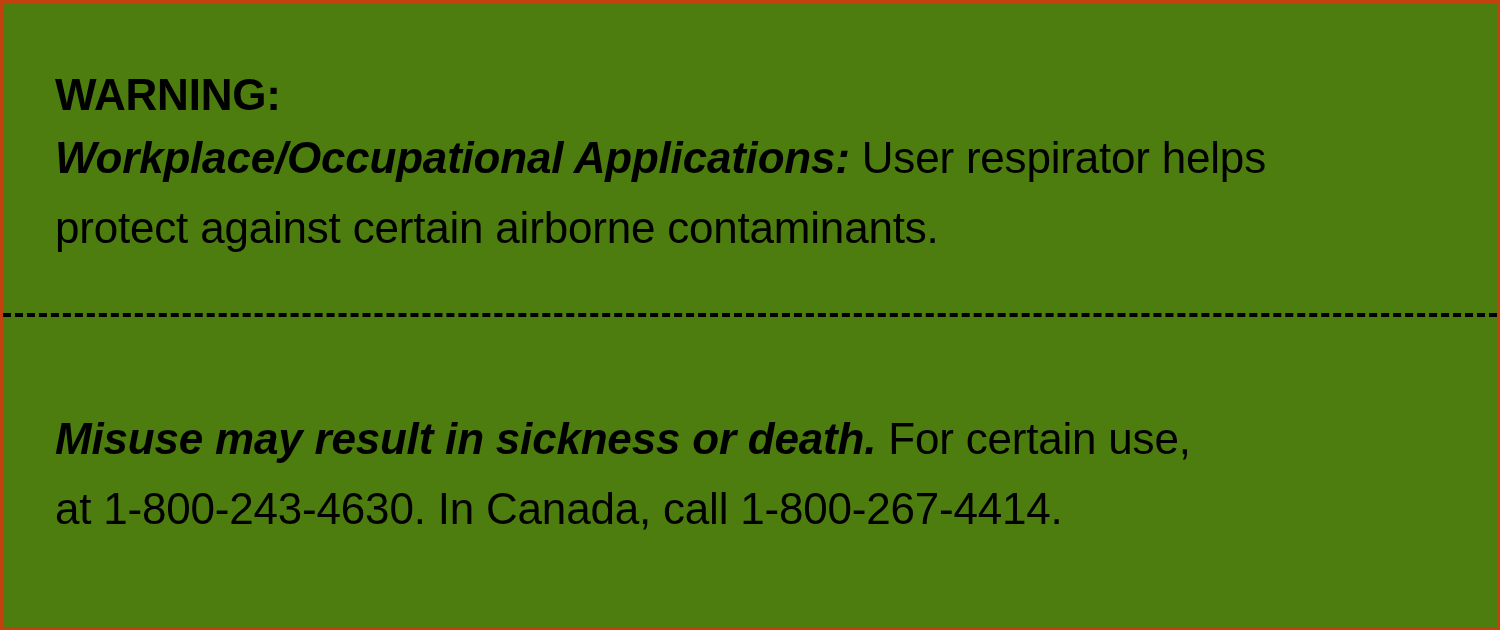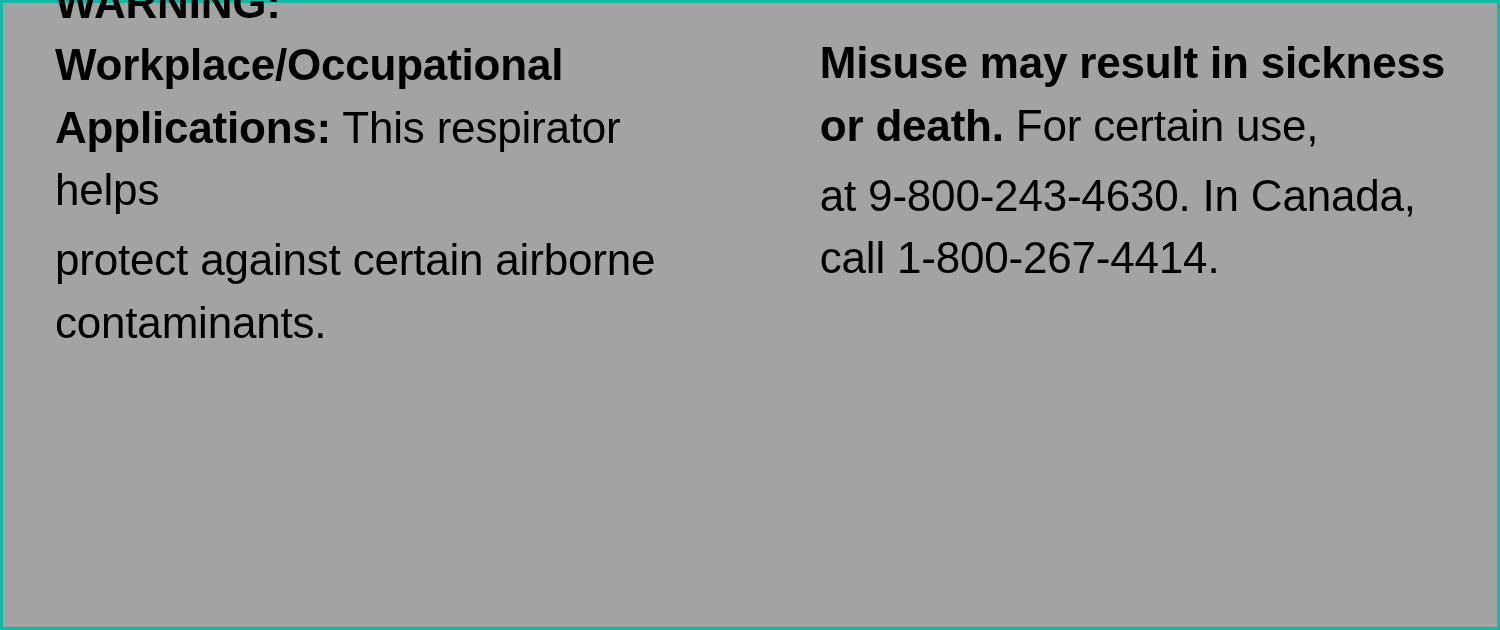--- a/index.html
+++ b/index.html
@@ -12,24 +12,24 @@
     height: 630px;
     font-family: "Liberation Sans", sans-serif;
     color: #000000;
     -webkit-font-smoothing: antialiased;
   }
 
   .label-card {
     box-sizing: border-box;
     width: 1500px;
     height: 630px;
-    border: 3px solid #14b8a6;
+    border: 3px solid #c2410c;
     display: flex;
-    flex-direction: row;
-    background: #a3a3a3;
+    flex-direction: column;
+    background: #4d7c0f;
   }
 
   .section {
     box-sizing: border-box;
     padding: 0 52px;
     display: flex;
     flex-direction: column;
     justify-content: center;
   }
 
@@ -44,20 +44,21 @@
   }
 
   .divider {
     height: 0;
     border-top: 4px dashed #000000;
     margin: 0;
   }
 
   .bold {
     font-weight: 700;
+    font-style: italic;
   }
 
   .italic {
     font-style: italic;
   }
 
   .heading-line {
     font-size: 44px;
     line-height: 1.42;
     font-weight: 700;
@@ -76,27 +77,27 @@
   }
 </style>
 </head>
 <body>
 
 <div class="label-card">
 
   <div class="section section-top">
     <div class="heading-line">WARNING:</div>
     <div class="para">
-      <span class="bold">Workplace/Occupational Applications:</span><span> This respirator helps</span>
+      <span class="bold">Workplace/Occupational Applications:</span><span> User respirator helps</span>
       <span class="nowrap-block">protect against certain airborne contaminants.</span>
     </div>
   </div>
 
   <div class="divider"></div>
 
   <div class="section section-bottom">
     <div class="para">
       <span class="bold">Misuse may result in sickness or death.</span><span> For certain use,</span>
-      <span class="nowrap-block">at 9-800-243-4630. In Canada, call 1-800-267-4414.</span>
+      <span class="nowrap-block">at 1-800-243-4630. In Canada, call 1-800-267-4414.</span>
     </div>
   </div>
 
 </div>
 
 </body></html>

